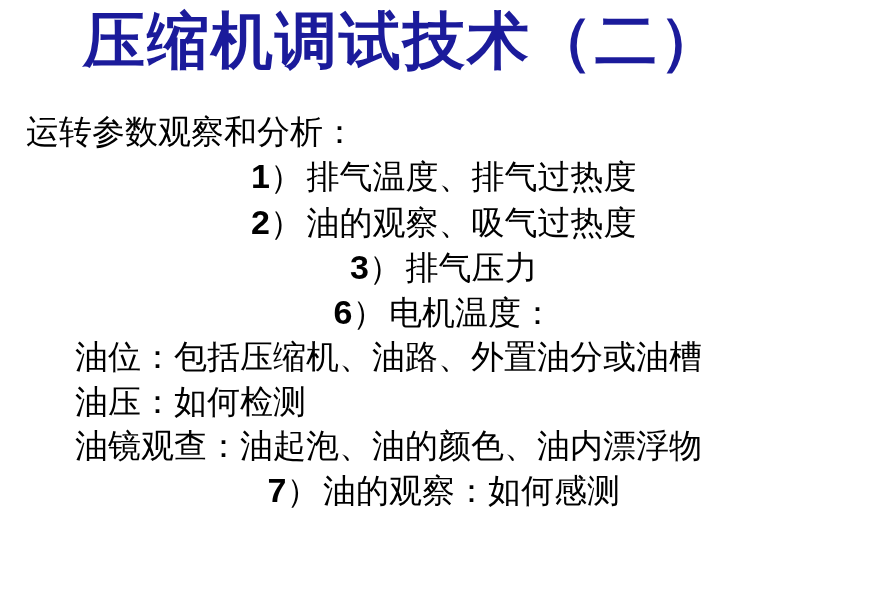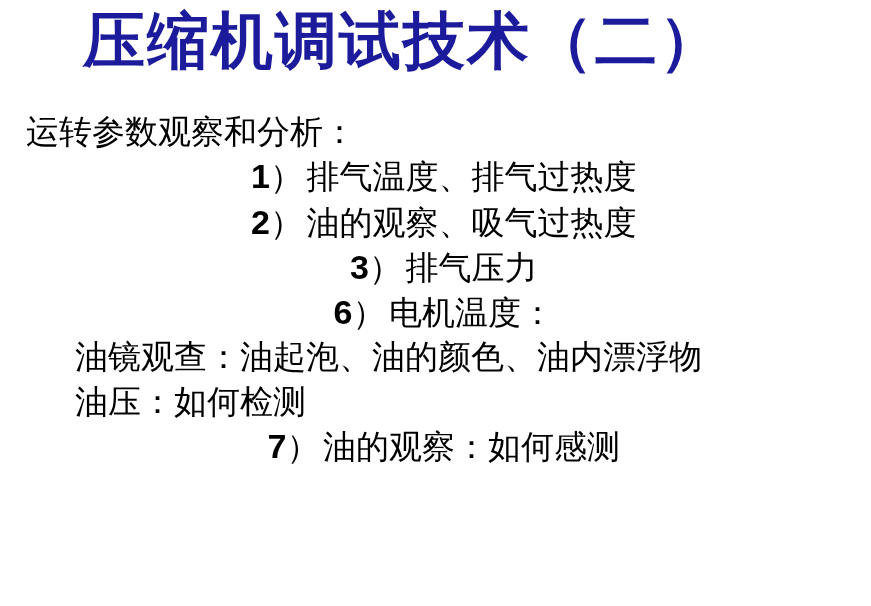--- a/index.html
+++ b/index.html
@@ -59,17 +59,18 @@
 <body>
 
 <div class="slide">
   <div class="title">压缩机调试技术（二）</div>
   <div class="content">
       <div class="line plain"><span class="text">运转参数观察和分析：</span></div>
       <div class="line numbered"><span class="numwrap"><span class="num">1</span><span class="paren">）</span></span><span class="text">排气温度、排气过热度</span></div>
       <div class="line numbered"><span class="numwrap"><span class="num">2</span><span class="paren">）</span></span><span class="text">油的观察、吸气过热度</span></div>
       <div class="line numbered"><span class="numwrap"><span class="num">3</span><span class="paren">）</span></span><span class="text">排气压力</span></div>
       <div class="line numbered"><span class="numwrap"><span class="num">6</span><span class="paren">）</span></span><span class="text">电机温度：</span></div>
+      <div class="line indent"><span class="text">油位：包括压缩机、油路、外置油分或油槽</span></div>
+      <div class="line indent"><span class="text">油压：如何检测</span></div>
       <div class="line indent"><span class="text">油镜观查：油起泡、油的颜色、油内漂浮物</span></div>
-      <div class="line indent"><span class="text">油压：如何检测</span></div>
       <div class="line numbered"><span class="numwrap"><span class="num">7</span><span class="paren">）</span></span><span class="text">油的观察：如何感测</span></div>
     </div>
 </div>
 
 </body></html>

